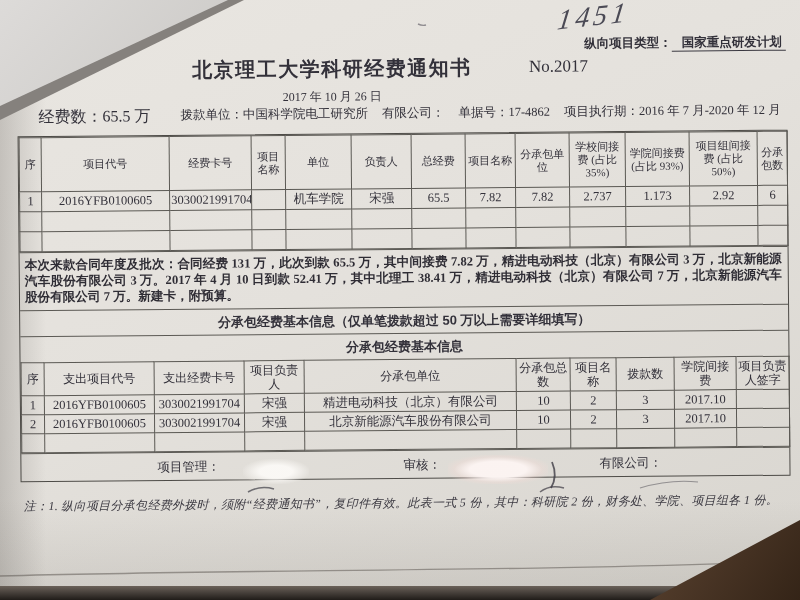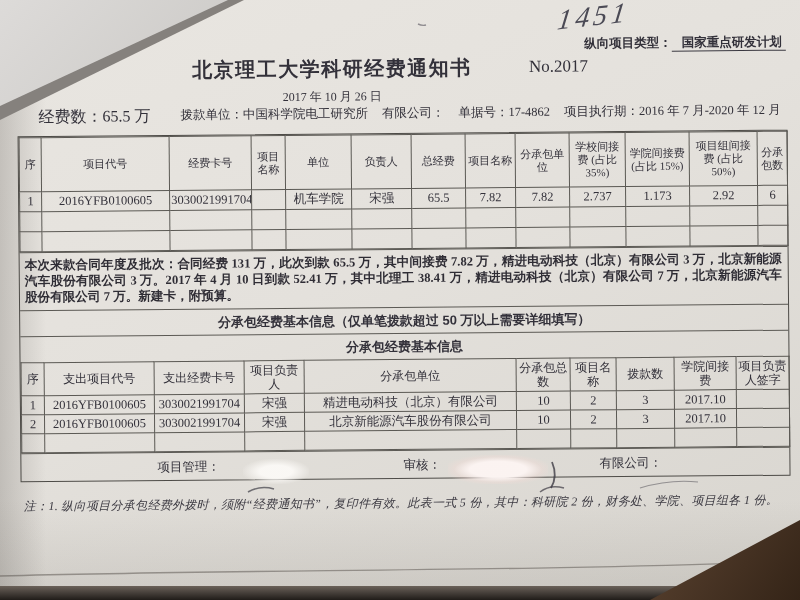--- a/index.html
+++ b/index.html
@@ -108,21 +108,21 @@
               <th>序</th>
               <th>项目代号</th>
               <th>经费卡号</th>
               <th>项目名称</th>
               <th>单位</th>
               <th>负责人</th>
               <th>总经费</th>
               <th>项目名称</th>
               <th>分承包单位</th>
               <th>学校间接费 (占比 35%)</th>
-              <th>学院间接费 (占比 15%)</th>
+              <th>学院间接费 (占比 93%)</th>
               <th>项目组间接费 (占比 50%)</th>
               <th>分承包数</th>
             </tr>
           </thead>
           <tbody>
             <tr>
               <td>1</td>
               <td>2016YFB0100605</td>
               <td>3030021991704</td>
               <td></td>

